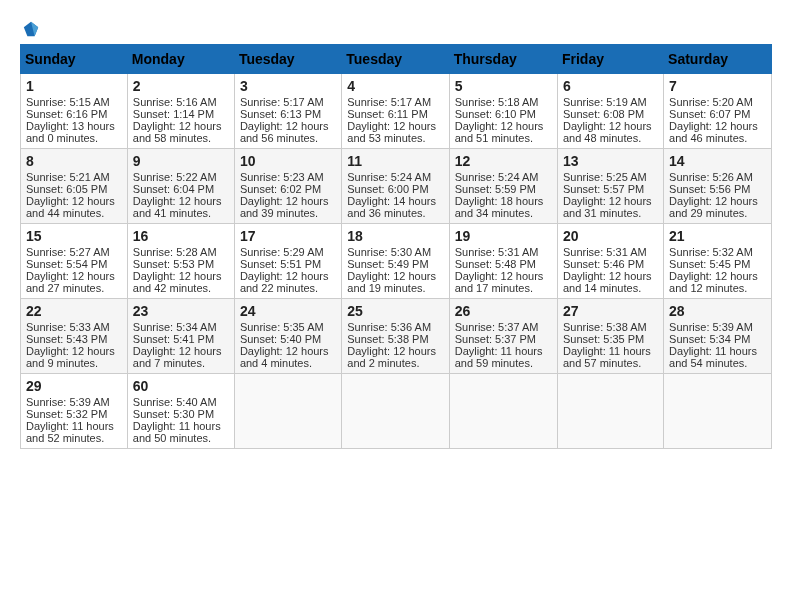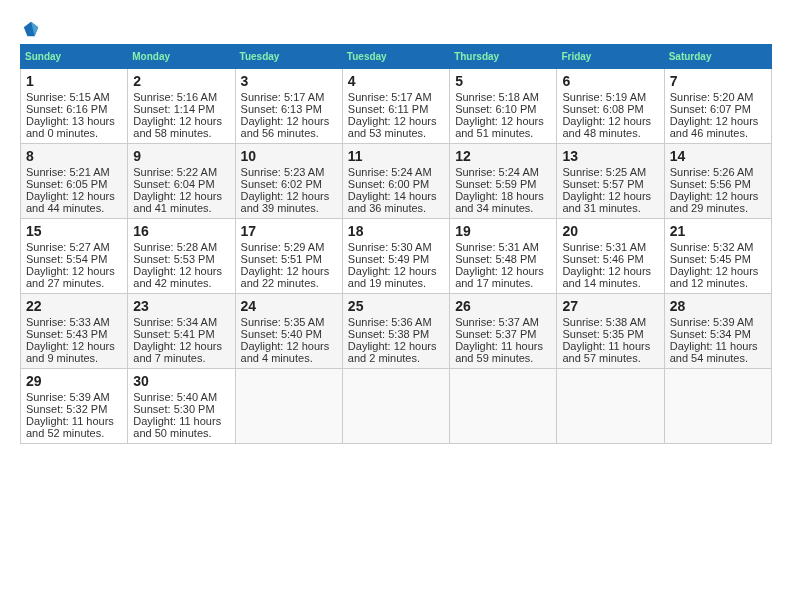--- a/index.html
+++ b/index.html
@@ -45,24 +45,24 @@
     .location {
       font-size: 16px;
       color: #444;
     }
     .calendar {
       width: 100%;
       border-collapse: collapse;
     }
     .calendar th {
       background: #1a6db5;
-      color: #86efac;
+      color: #000000;
       padding: 6px 4px;
       text-align: left;
-      font-size: 10px;
+      font-size: 14px;
       font-weight: bold;
       border: 1px solid #1a6db5;
     }
     .calendar td {
       border: 1px solid #ccc;
       padding: 4px 5px;
       vertical-align: top;
       font-size: 11px;
       color: #333;
       width: 113px;
@@ -147,21 +147,21 @@
         <td><span class="day-num">22</span><span>Sunrise: 5:33 AM</span><br><span>Sunset: 5:43 PM</span><br><span>Daylight: 12 hours and 9 minutes.</span></td>
         <td><span class="day-num">23</span><span>Sunrise: 5:34 AM</span><br><span>Sunset: 5:41 PM</span><br><span>Daylight: 12 hours and 7 minutes.</span></td>
         <td><span class="day-num">24</span><span>Sunrise: 5:35 AM</span><br><span>Sunset: 5:40 PM</span><br><span>Daylight: 12 hours and 4 minutes.</span></td>
         <td><span class="day-num">25</span><span>Sunrise: 5:36 AM</span><br><span>Sunset: 5:38 PM</span><br><span>Daylight: 12 hours and 2 minutes.</span></td>
         <td><span class="day-num">26</span><span>Sunrise: 5:37 AM</span><br><span>Sunset: 5:37 PM</span><br><span>Daylight: 11 hours and 59 minutes.</span></td>
         <td><span class="day-num">27</span><span>Sunrise: 5:38 AM</span><br><span>Sunset: 5:35 PM</span><br><span>Daylight: 11 hours and 57 minutes.</span></td>
         <td><span class="day-num">28</span><span>Sunrise: 5:39 AM</span><br><span>Sunset: 5:34 PM</span><br><span>Daylight: 11 hours and 54 minutes.</span></td>
       </tr>
       <tr>
         <td><span class="day-num">29</span><span>Sunrise: 5:39 AM</span><br><span>Sunset: 5:32 PM</span><br><span>Daylight: 11 hours and 52 minutes.</span></td>
-        <td><span class="day-num">30</span><span>Sunrise: 5:40 AM</span><br><span>Sunset: 5:30 PM</span><br><span>Daylight: 11 hours and 50 minutes.</span></td>
+        <td><span class="day-num">60</span><span>Sunrise: 5:40 AM</span><br><span>Sunset: 5:30 PM</span><br><span>Daylight: 11 hours and 50 minutes.</span></td>
         <td class="empty-cell"></td>
         <td class="empty-cell"></td>
         <td class="empty-cell"></td>
         <td class="empty-cell"></td>
         <td class="empty-cell"></td>
       </tr>
     </tbody>
 </table>
 
 </body></html>

